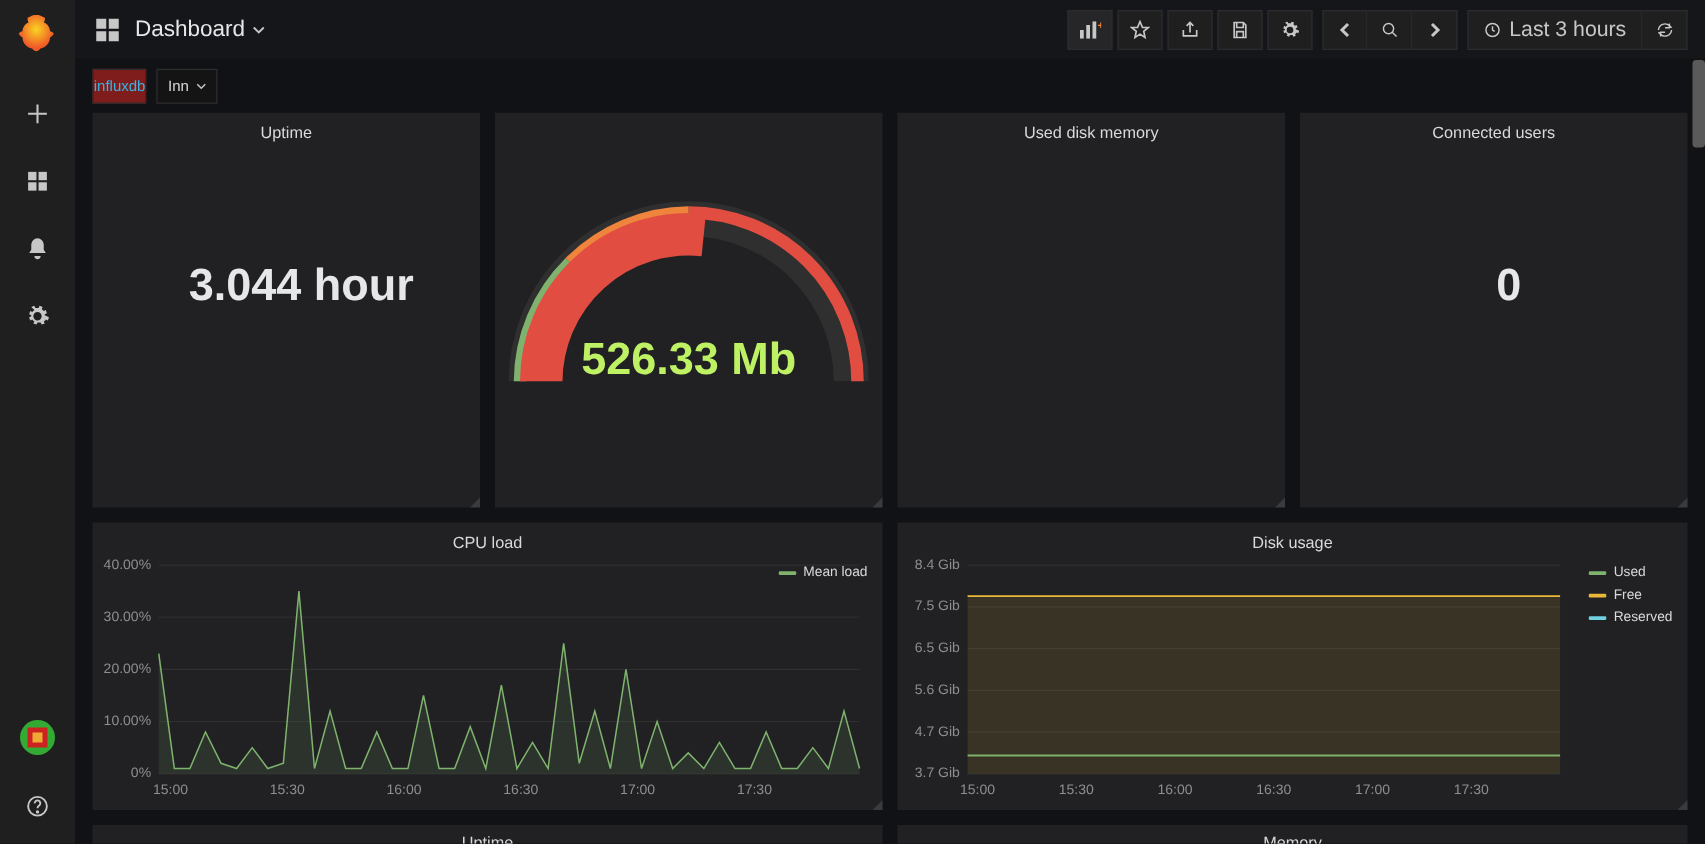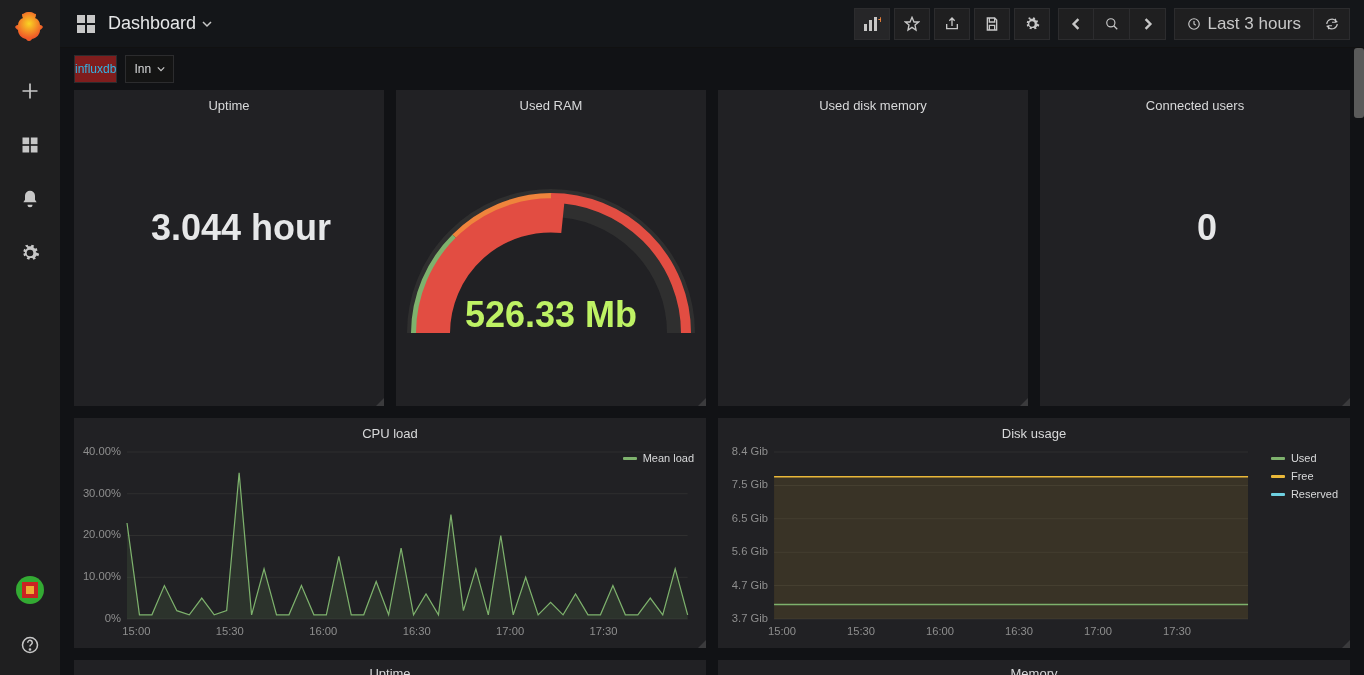--- a/index.html
+++ b/index.html
@@ -211,21 +211,20 @@
   <div class="content">
 
     <div class="row row1">
       <div class="panel">
         <div class="panel-title">Uptime</div>
         <div class="statvalue">3.044 hour</div>
         <div class="resize"></div>
       </div>
 
       <div class="panel">
-        <div class="panel-title">Used RAM</div>
         <div class="gauge-wrap">
           <svg width="290" height="200" viewBox="0 0 290 200">
             <g transform="translate(145,175)">
               <path d="M -130 0 A 130 130 0 0 1 130 0" fill="none" stroke="#2f2f2f" stroke-width="28"></path>
 
               <path d="M -135 0 A 135 135 0 0 1 -95 -95" fill="none" stroke="#7eb26d" stroke-width="10"></path>
               <path d="M -95 -95 A 135 135 0 0 1 0 -135" fill="none" stroke="#ef843c" stroke-width="10"></path>
               <path d="M 0 -135 A 135 135 0 0 1 135 0" fill="none" stroke="#e24d42" stroke-width="10"></path>
 
               <path d="M -118 0 A 118 118 0 0 1 12 -117" fill="none" stroke="#e24d42" stroke-width="34"></path>

